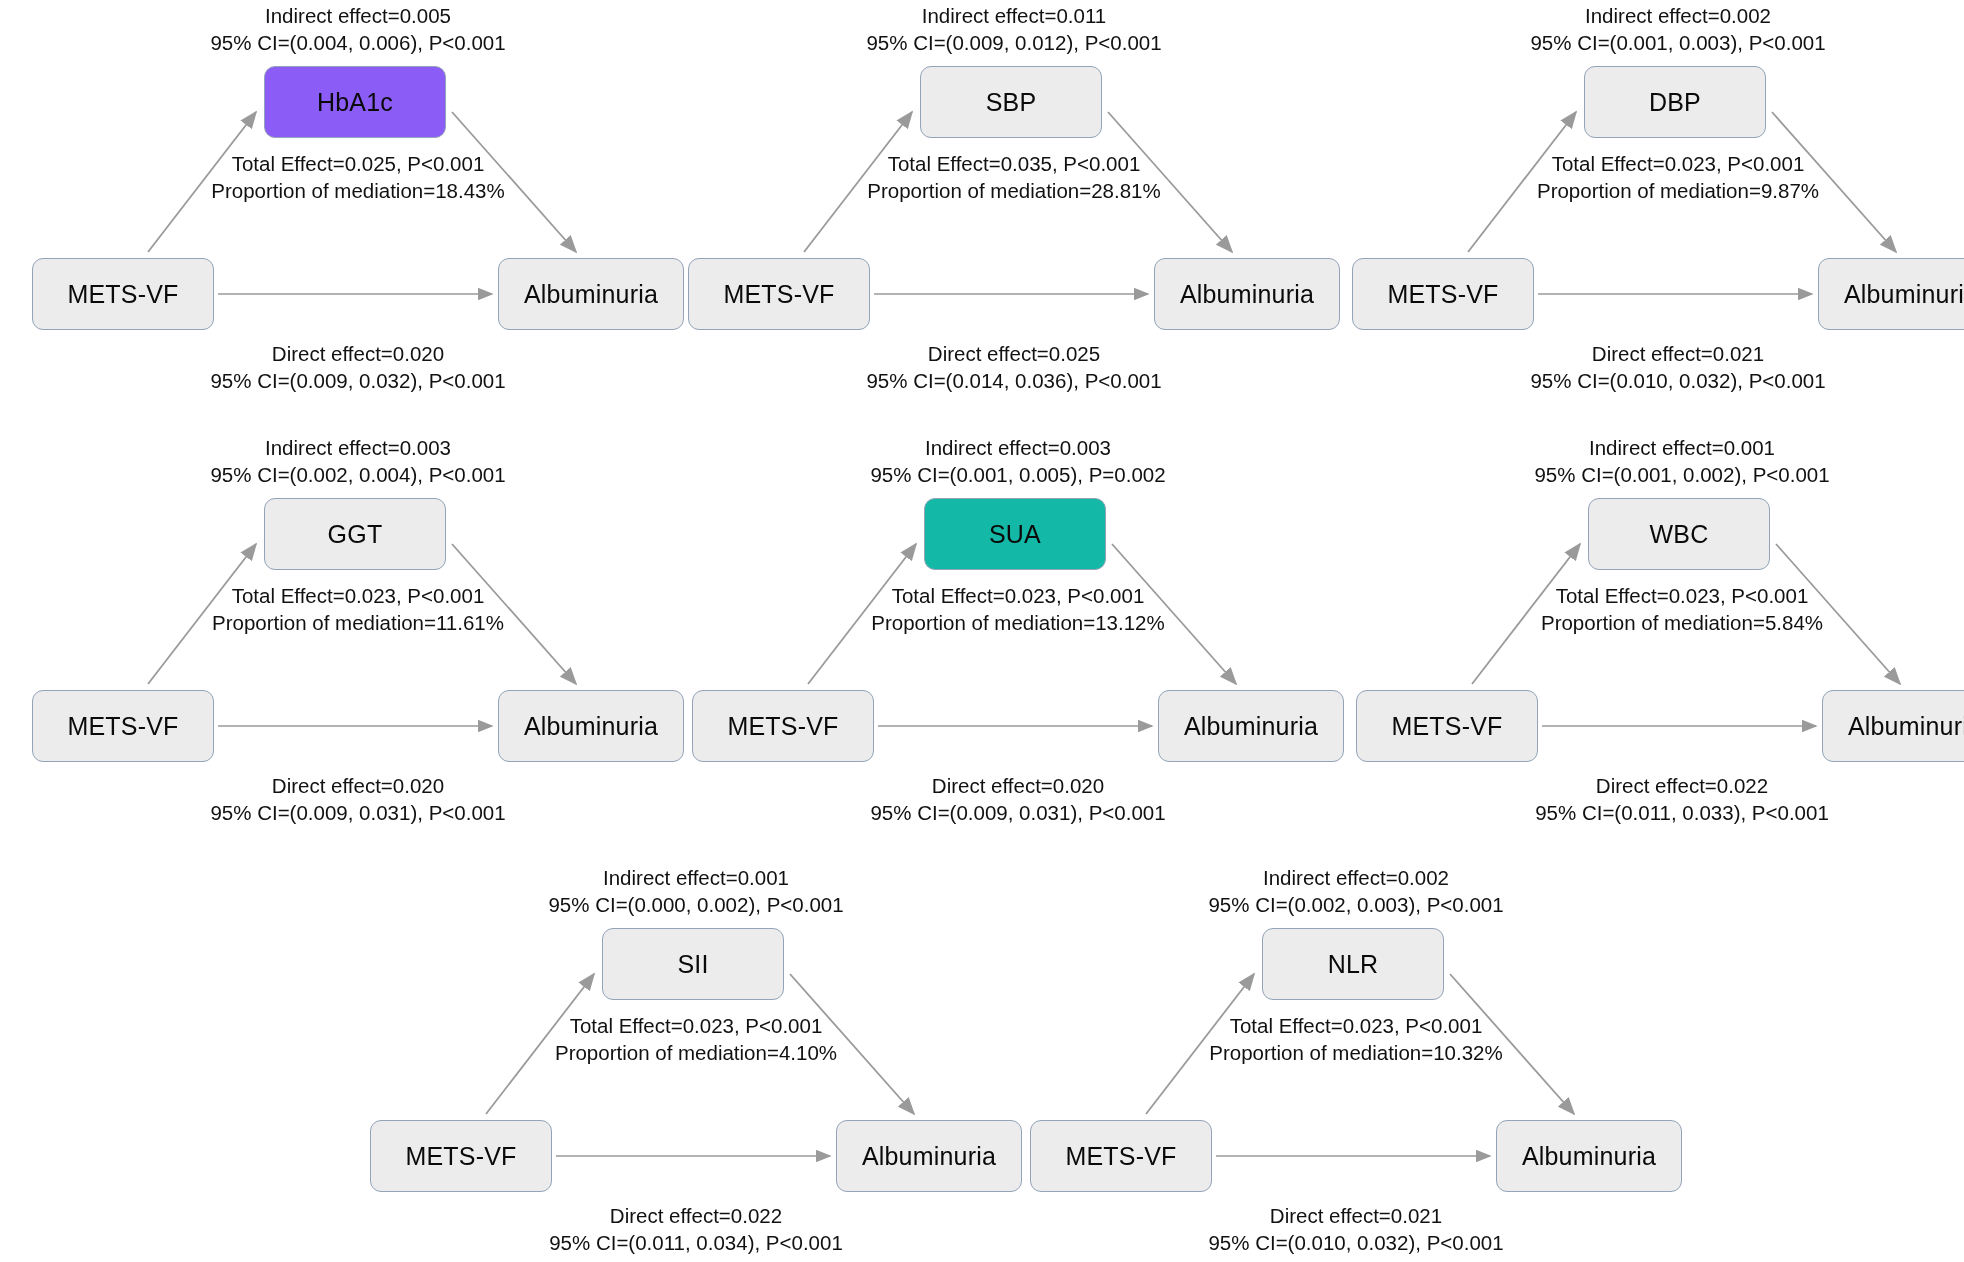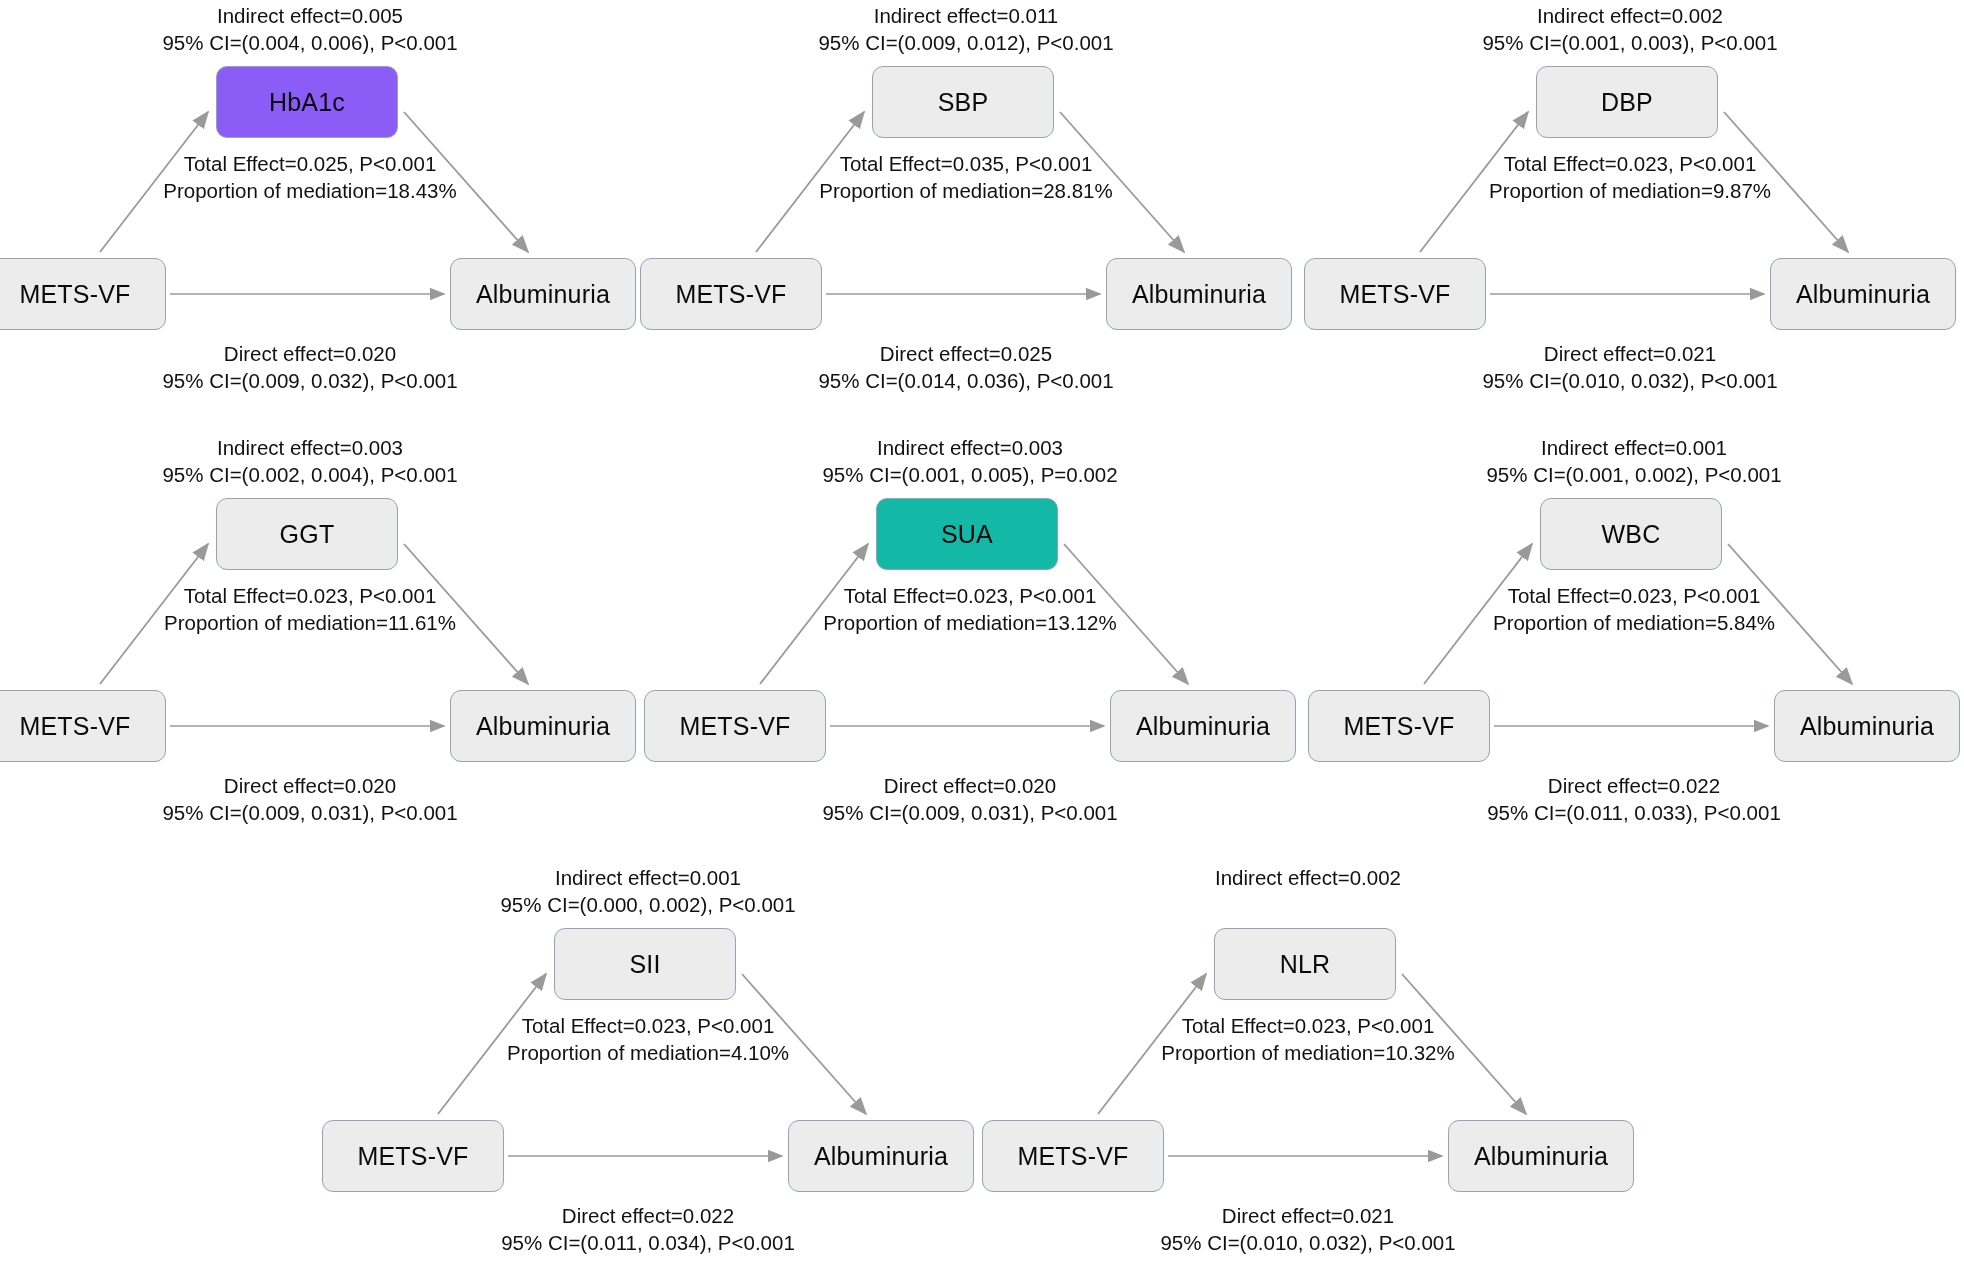--- a/index.html
+++ b/index.html
@@ -12,20 +12,21 @@
     width: 1964px;
     height: 1262px;
     font-family: "Liberation Sans", sans-serif;
     color: #000000;
     overflow: hidden;
   }
   #canvas {
     position: relative;
     width: 1764px;
     height: 1262px;
+    margin-left: 48px;
   }
 
   
   .panel {
     position: absolute;
     width: 660px;
     height: 400px;
   }
 
   
@@ -401,20 +402,21 @@
       <span class="line">Direct effect=0.022</span>
       <span class="line">95% CI=(0.011, 0.034), P&lt;0.001</span>
     </div>
 
   </div>
 
   <div class="panel" style="left: 978px; top: 862px;">
 
     <div class="lbl lbl-top" style="color: rgb(17, 17, 17);">
       <span class="line">Indirect effect=0.002</span>
+      <span class="line">95% CI=(0.002, 0.003), P&lt;0.001</span>
     </div>
 
     <svg class="arrows" viewBox="0 0 660 400" width="660" height="400" xmlns="http://www.w3.org/2000/svg">
       <defs>
         <marker class="mk" markerWidth="10" markerHeight="8" refX="9" refY="4" orient="auto" markerUnits="strokeWidth" id="arw7">
           <path d="M0,0 L10,4 L0,8 z" fill="#9a9a9a"></path>
         </marker>
       </defs>
 
       <line class="arrow-a" x1="120" y1="252" x2="228" y2="112" stroke="#9a9a9a" stroke-width="1.8" marker-end="url(#arw7)"></line>

